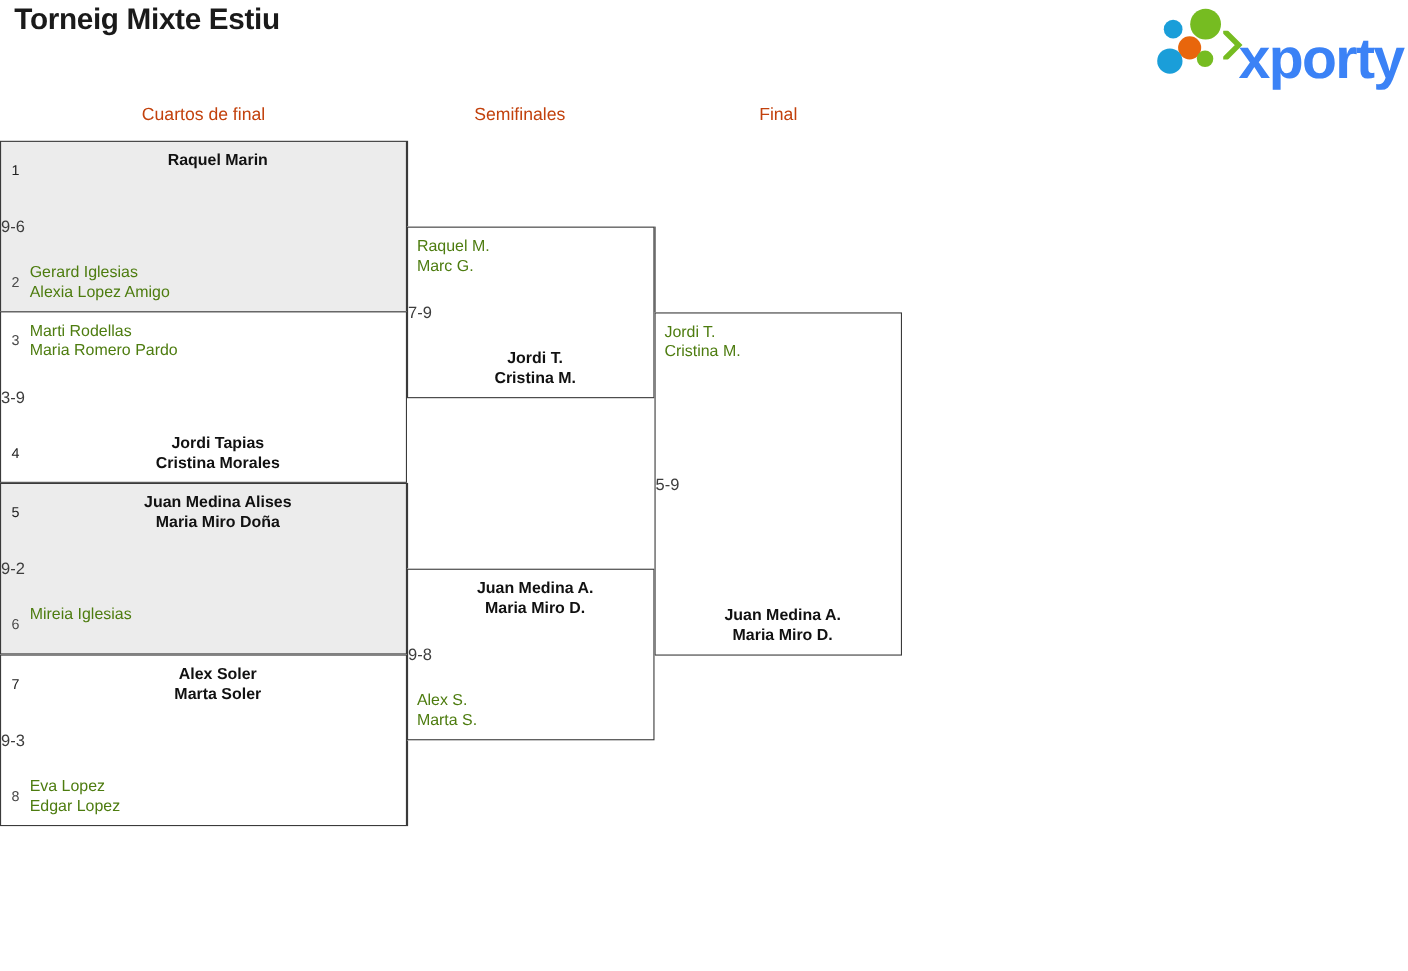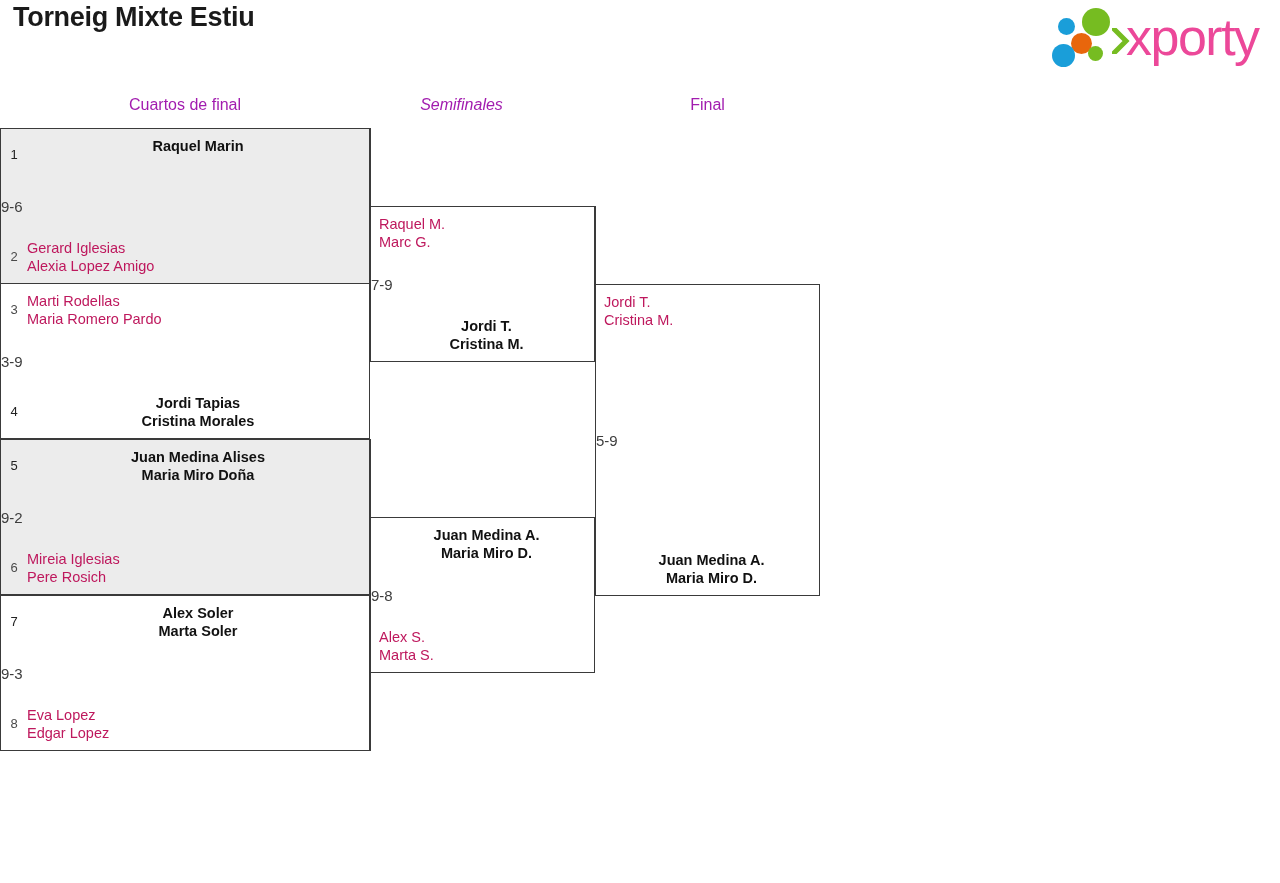--- a/index.html
+++ b/index.html
@@ -50,39 +50,39 @@
   #dot-orange   { left: 19px; top: 27px; width: 21px; height: 21px; background: #e8660c; }
   #dot-blue-lg  { left: 0px;  top: 38px; width: 23px; height: 23px; background: #1a9ed9; }
   #dot-green-sm { left: 36px; top: 40px; width: 15px; height: 15px; background: #76bc21; }
   #logo-chevron {
     position: absolute;
     left: 60px; top: 22px;
     width: 18px; height: 26px;
   }
   #logo-wordmark {
     position: absolute;
-    left: 74px; top: 2px;
+    left: 74px; top: 19px;
     font-size: 52px;
-    font-weight: 400;
+    font-weight: 700;
     letter-spacing: -1.5px;
-    color: #ec4899;
+    color: #3b82f6;
     line-height: 58px;
   }
 
   
   .round-header {
     position: absolute;
     top: 96px;
     font-size: 16px;
-    color: #a21caf;
+    color: #c2410c;
     text-align: center;
     white-space: nowrap;
   }
   #round-header-0 { left: 0px;   width: 370px; }
-  #round-header-1 { left: 349px; width: 225px; font-style: italic; }
+  #round-header-1 { left: 360px; width: 225px; }
   #round-header-2 { left: 595px; width: 225px; }
 
   
   #bracket {
     position: absolute;
     left: 0; top: 128px;
     width: 900px; height: 640px;
   }
 
   .match {
@@ -104,21 +104,21 @@
     flex: 0 0 26px;
     text-align: center;
     font-size: 13px;
     color: #4a4a4a;
     line-height: 36px;
   }
   .names {
     flex: 1 1 auto;
     font-size: 14.5px;
     line-height: 18px;
-    color: #be185d;
+    color: #4d7c0f;
     padding-top: 0px;
   }
   .names .nm { display: block; white-space: nowrap; }
   .winner .names { color: #111111; font-weight: 700; text-align: center; }
   .winner .seed  { color: #222222; }
 
   .score {
     position: absolute;
     left: 0;
     width: 100%;
@@ -223,21 +223,20 @@
       <span class="names">
         <span class="nm">Juan Medina Alises</span>
         <span class="nm">Maria Miro Doña</span>
       </span>
     </div>
     <div class="score">9-2</div>
     <div class="side side-bottom">
       <span class="seed">6</span>
       <span class="names">
         <span class="nm">Mireia Iglesias</span>
-        <span class="nm">Pere Rosich</span>
       </span>
     </div>
   </div>
 
   <div class="match qf plain" style="top:467px;">
     <div class="side side-top winner">
       <span class="seed">7</span>
       <span class="names">
         <span class="nm">Alex Soler</span>
         <span class="nm">Marta Soler</span>

